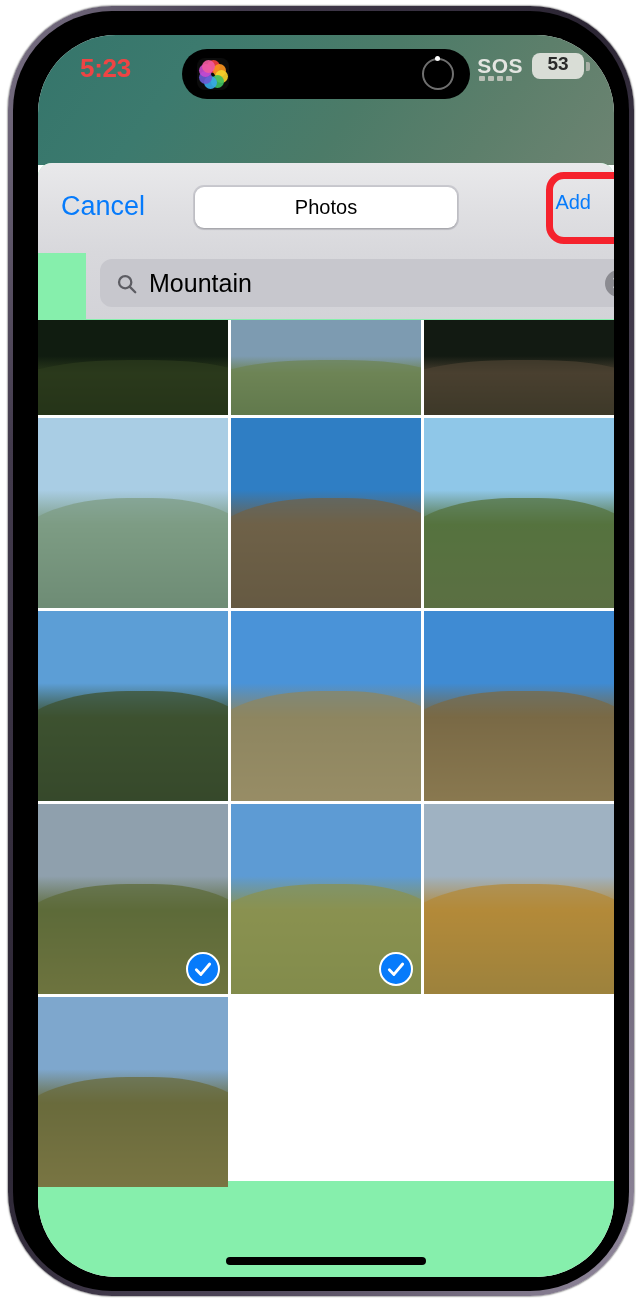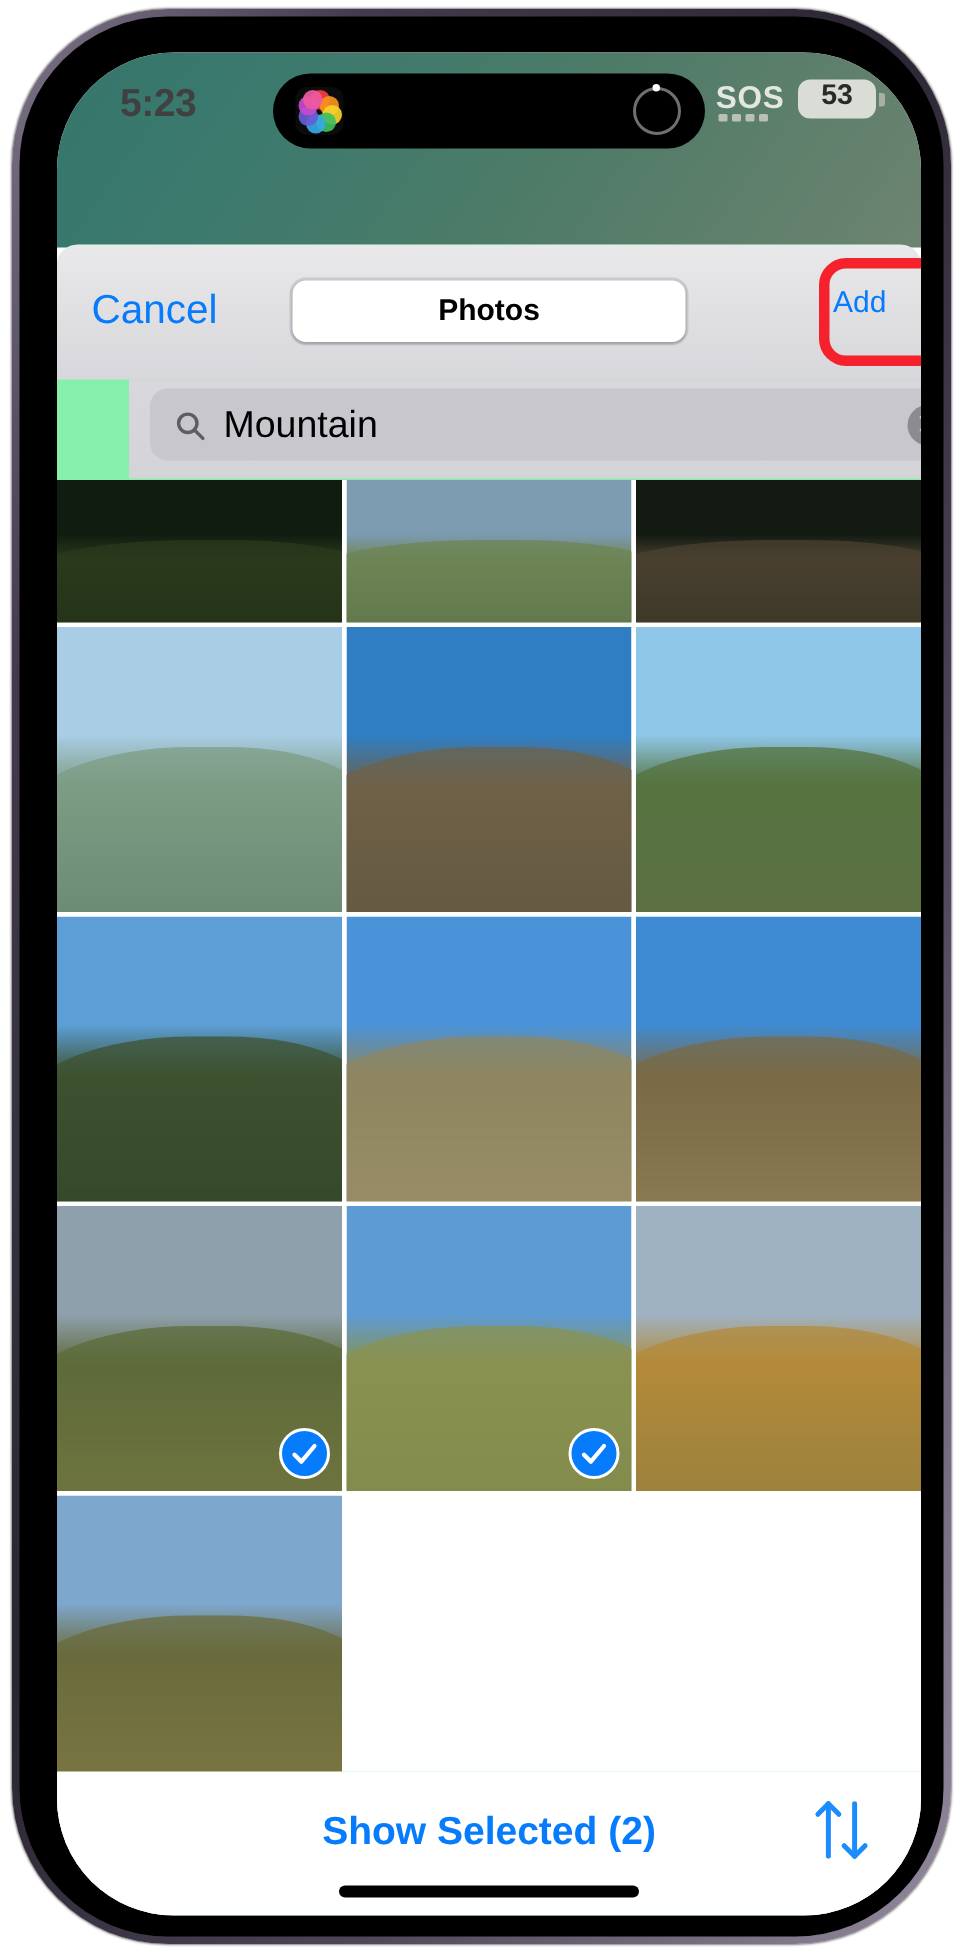--- a/index.html
+++ b/index.html
@@ -16,21 +16,21 @@
   #screen{ position:absolute; left:25px; top:24px; width:576px; height:1242px;
     border-radius:78px; overflow:hidden; background:#fff; }
 
   
   #wallpaper{ position:absolute; left:0; top:0; width:576px; height:130px;
     background:linear-gradient(125deg,#35756b 0%,#3c7a6e 25%,#4c7b68 55%,#5d7f6b 78%,#6d8472 100%); }
 
   
   #status-bar{ position:absolute; left:0; top:0; width:576px; height:64px; }
   #status-time{ position:absolute; left:42px; top:18px; font-size:26px; font-weight:700;
-    color:#404040; letter-spacing:-0.3px; }
+    color:#ef4444; letter-spacing:-0.3px; }
   #status-right{ position:absolute; right:30px; top:18px; display:flex; align-items:center; gap:9px; }
   #sos-wrap{ position:relative;margin-left:20px; }
   #sos-label{ font-size:21px; font-weight:700; color:#e4e6e2; letter-spacing:0.5px; }
   #sos-dots{ position:absolute; left:2px; top:22px; display:flex; gap:3px; }
   #sos-dots i{ width:6px; height:5px; border-radius:1px; background:#b9c0b6; display:block; }
   #battery{ position:relative; width:52px; height:26px; border-radius:8px;
     background:#d9ddd6; display:flex; align-items:flex-start; justify-content:center; }
   #battery-level{ font-size:19px; font-weight:700; color:#2a2a2a; }
   #battery-cap{ position:absolute; right:-6px; top:9px; width:4px; height:9px;
     border-radius:0 2px 2px 0; background:#a9b0a6; }
@@ -49,21 +49,21 @@
   
   #sheet{ position:absolute; left:0; top:128px; width:576px; height:1114px;
     border-radius:14px 14px 0 0; background:#86efac; overflow:hidden; }
   #nav-bar{ position:absolute; left:0; top:0; width:576px; height:90px;
     background:linear-gradient(180deg,#e9e9eb 0%,#dfdfe2 55%,#d8d8dc 100%); }
   #cancel-button{ position:absolute; left:23px; top:28px; font-size:27px; color:#067bfb; }
   #segmented-control{ position:absolute; left:155px; top:22px; width:266px; height:45px;
     border-radius:11px; background:#c9c9cf; padding:2px; display:flex; }
   .seg{ flex:1; display:flex; align-items:center; justify-content:center;
     font-size:20px; color:#000; border-radius:9px; font-weight:400; }
-  .seg.selected{ background:#ffffff; font-weight:700; box-shadow:0 1px 2px rgba(0,0,0,.22); }
+  .seg.selected{ background:#ffffff; font-weight:400; box-shadow:0 1px 2px rgba(0,0,0,.22); }
   #add-button{ position:absolute; right:23px; top:28px; font-size:20px; color:#067bfb; }
   #add-highlight{ position:absolute; left:508px; top:137px; width:90px; height:72px;
     border:7px solid #f5222d; border-radius:18px; z-index:30; pointer-events:none; }
 
   
   #search-bar-wrap{ position:absolute; left:0; top:90px; width:576px; height:66px;
     background:linear-gradient(180deg,#d8d8dc 0%,#d3d3d8 100%);margin-left:48px; }
   #search-field{ position:absolute; left:14px; top:6px; width:548px; height:48px;
     border-radius:12px; background:#c7c7cd; display:flex; align-items:center; }
   #search-icon{ margin-left:16px; width:21px; height:21px; flex:none; }
@@ -215,28 +215,19 @@
             <div class="cell" title="Autumn trees reflected in a pond">
               <div style="position: absolute; inset: 0px; background: linear-gradient(rgb(159, 178, 194) 0%, rgb(159, 178, 194) 38%, rgb(179, 138, 58) 56%, rgb(91, 108, 70) 100%);"></div>
               <div style="position: absolute; left: -12%; top: 42%; width: 124%; height: 62%; background: rgb(179, 138, 58); opacity: 0.75; border-radius: 48% 42% 0px 0px / 40% 36% 0px 0px;"></div>
             </div>
             <div class="cell" title="Dry grass field below snowy mountains">
               <div style="position: absolute; inset: 0px; background: linear-gradient(rgb(126, 167, 205) 0%, rgb(126, 167, 205) 38%, rgb(106, 107, 60) 56%, rgb(167, 147, 86) 100%);"></div>
               <div style="position: absolute; left: -12%; top: 42%; width: 124%; height: 62%; background: rgb(106, 107, 60); opacity: 0.75; border-radius: 48% 42% 0px 0px / 40% 36% 0px 0px;"></div>
             </div>
           </div>
 
-        <div id="bottom-toolbar">
-          <div id="show-selected-button">Show Selected (2)</div>
-          <svg id="sort-button" viewBox="0 0 24 26" fill="none" stroke="#1b8cfd" stroke-width="1.9" stroke-linecap="round" stroke-linejoin="round">
-            <line x1="7" y1="23" x2="7" y2="3"></line>
-              <polyline points="3,7 7,3 11,7"></polyline>
-            <line x1="17" y1="3" x2="17" y2="23"></line>
-              <polyline points="13,19 17,23 21,19"></polyline>
-          </svg>
-        </div>
       </div>
 
       <div id="add-highlight"></div>
       <div id="home-indicator"></div>
     </div>
   </div>
 </div>
 
 </body></html>

